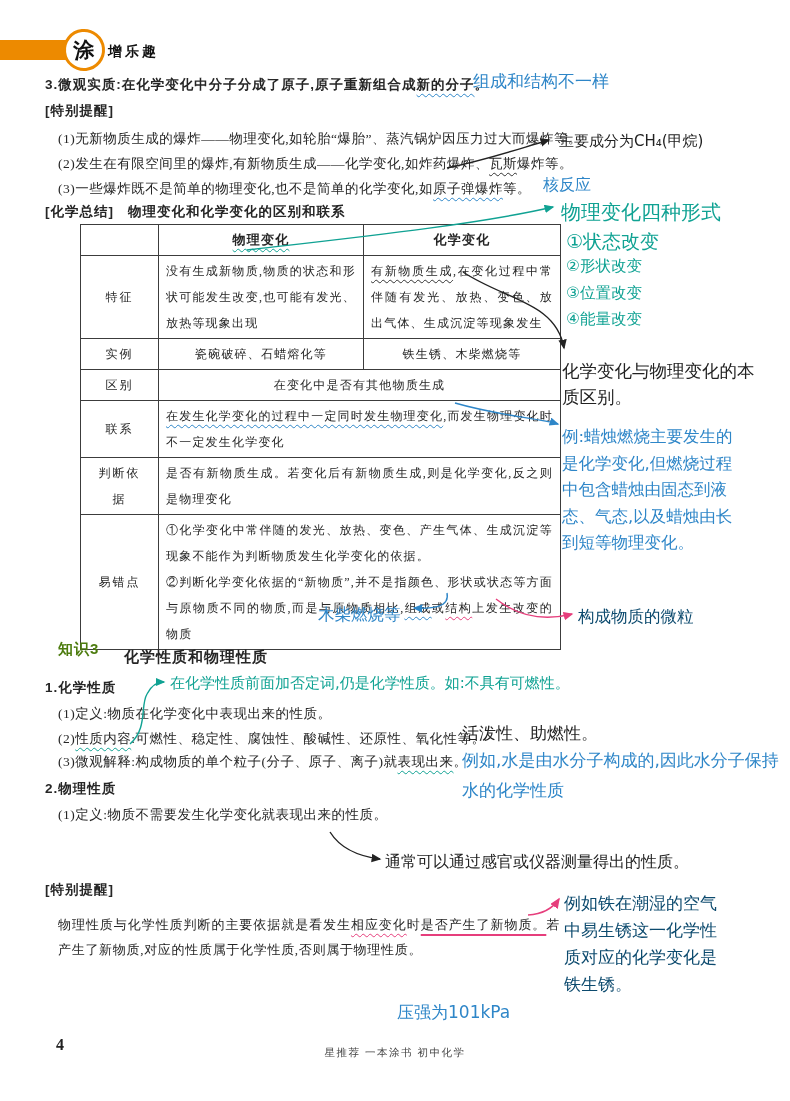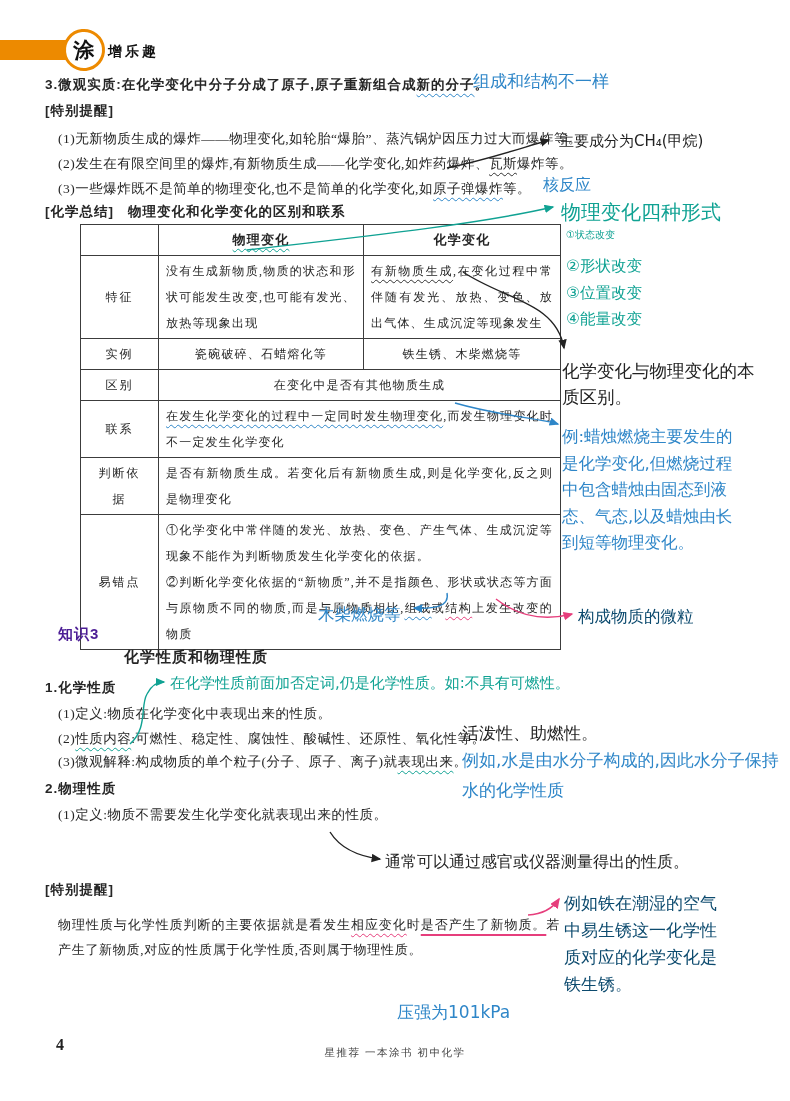--- a/index.html
+++ b/index.html
@@ -102,29 +102,29 @@
         <p><span>②判断化学变化依据的“新物质”,并不是指颜色、形状或状态等方面与原物质不同的物质,而是与原物质相比,</span><span class="u-blue-wavy">组成</span><span>或</span><span class="u-pink-wavy">结构</span><span>上发生改变的物质</span></p>
       </td>
     </tr>
   </tbody>
     </table>
 
   <div class="hw blue" style="left:318px;top:603px;font-size:16.5px;white-space:nowrap;z-index:7;">木柴燃烧等</div>
   <div class="hw pink" style="left:578px;top:605px;font-size:16.5px;white-space:nowrap;">构成物质的微粒</div>
 
   <div class="hw teal" style="left:561px;top:198px;font-size:20px;white-space:nowrap;">物理变化四种形式</div>
-  <div class="hw teal" style="left:566px;top:228px;font-size:10px;white-space:nowrap;">①状态改变</div>
+  <div class="hw teal" style="left:566px;top:228px;font-size:19px;white-space:nowrap;">①状态改变</div>
   <div class="hw teal" style="left:566px;top:255px;font-size:15.5px;white-space:nowrap;">②形状改变</div>
   <div class="hw teal" style="left:566px;top:282px;font-size:15.5px;white-space:nowrap;">③位置改变</div>
   <div class="hw teal" style="left:566px;top:308px;font-size:15.5px;white-space:nowrap;">④能量改变</div>
 
   <div class="hw ink" style="left:562px;top:358px;width:196px;font-size:17.5px;line-height:26px;">化学变化与物理变化的本质区别。</div>
   <div class="hw blue" style="left:562px;top:424px;width:186px;font-size:16.5px;line-height:26.5px;">例:蜡烛燃烧主要发生的是化学变化,但燃烧过程中包含蜡烛由固态到液态、气态,以及蜡烛由长到短等物理变化。</div>
 
-  <div class="line blabel" style="left:58px;top:625px;font-size:15px;color:#4c1d95;text-align:right;">知识3</div>
+  <div class="line blabel" style="left:58px;top:640px;font-size:15px;color:#4d7c0f;text-align:right;">知识3</div>
   <div class="line blabel" style="left:124px;top:648px;font-size:15px;">化学性质和物理性质</div>
 
   <div class="line blabel" style="left:45px;top:679px;">1.化学性质</div>
   <div class="hw teal" style="left:170px;top:673px;font-size:15px;white-space:nowrap;">在化学性质前面加否定词,仍是化学性质。如:不具有可燃性。</div>
   <div class="line" style="left:58px;top:705px;">(1)定义:物质在化学变化中表现出来的性质。</div>
   <div class="line" style="left:58px;top:730px;"><span>(2)</span><span class="u-teal-wavy">性质内容</span><span>:可燃性、稳定性、腐蚀性、酸碱性、还原性、氧化性等。</span></div>
   <div class="line" style="left:58px;top:753px;"><span>(3)微观解释:构成物质的单个粒子(分子、原子、离子)就</span><span class="u-teal-wavy">表现出来</span><span>。</span></div>
   <div class="hw ink" style="left:462px;top:721px;font-size:17px;white-space:nowrap;">活泼性、助燃性。</div>
   <div class="hw blue" style="left:462px;top:745px;width:327px;font-size:17px;line-height:30px;">例如,水是由水分子构成的,因此水分子保持水的化学性质</div>
 

